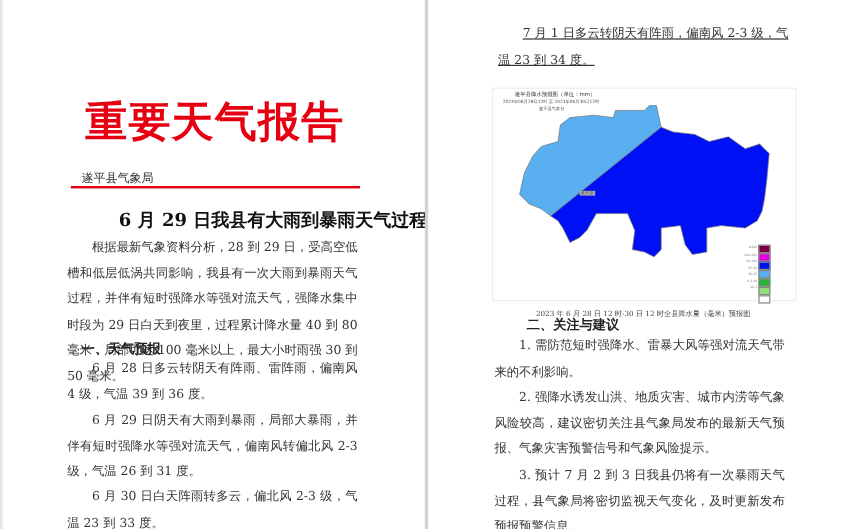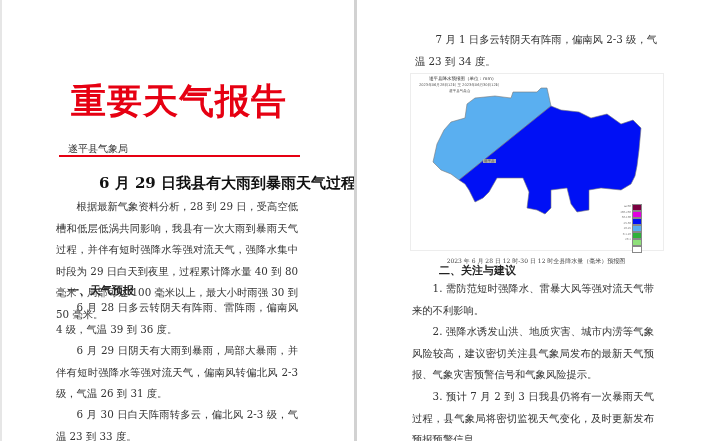--- a/index.html
+++ b/index.html
@@ -59,21 +59,21 @@
   <div class="heading2" style="left:66px; top:283px;">一、天气预报</div>
 
   <div class="para" style="top:297px;">6 月 28 日多云转阴天有阵雨、雷阵雨，偏南风 4 级，气温 39 到 36 度。</div>
   <div class="para" style="top:340px;">6 月 29 日阴天有大雨到暴雨，局部大暴雨，并伴有短时强降水等强对流天气，偏南风转偏北风 2-3 级，气温 26 到 31 度。</div>
   <div class="para" style="top:404px;">6 月 30 日白天阵雨转多云，偏北风 2-3 级，气温 23 到 33 度。</div>
 </div>
 
 <div id="page-divider"></div>
 
 <div class="page" id="page-right">
-  <div class="rpara" style="top:29px; left:58px;">7 月 1 日多云转阴天有阵雨，偏南风 2-3 级，气温 23 到 34 度。</div>
+  <div class="rpara" style="top:18px; left:58px;text-decoration:underline;">7 月 1 日多云转阴天有阵雨，偏南风 2-3 级，气温 23 到 34 度。</div>
 
   <div class="heading2" style="left:82px; top:263px;">二、关注与建议</div>
   <div class="rpara" style="top:278px;">1. 需防范短时强降水、雷暴大风等强对流天气带来的不利影响。</div>
   <div class="rpara" style="top:321px;">2. 强降水诱发山洪、地质灾害、城市内涝等气象风险较高，建议密切关注县气象局发布的最新天气预报、气象灾害预警信号和气象风险提示。</div>
   <div class="rpara" style="top:386px;">3. 预计 7 月 2 到 3 日我县仍将有一次暴雨天气过程，县气象局将密切监视天气变化，及时更新发布预报预警信息。</div>
 </div>
 
 <div id="map-figure">
   <svg class="map-svg" width="252" height="176" viewBox="0 0 252 176">
 

